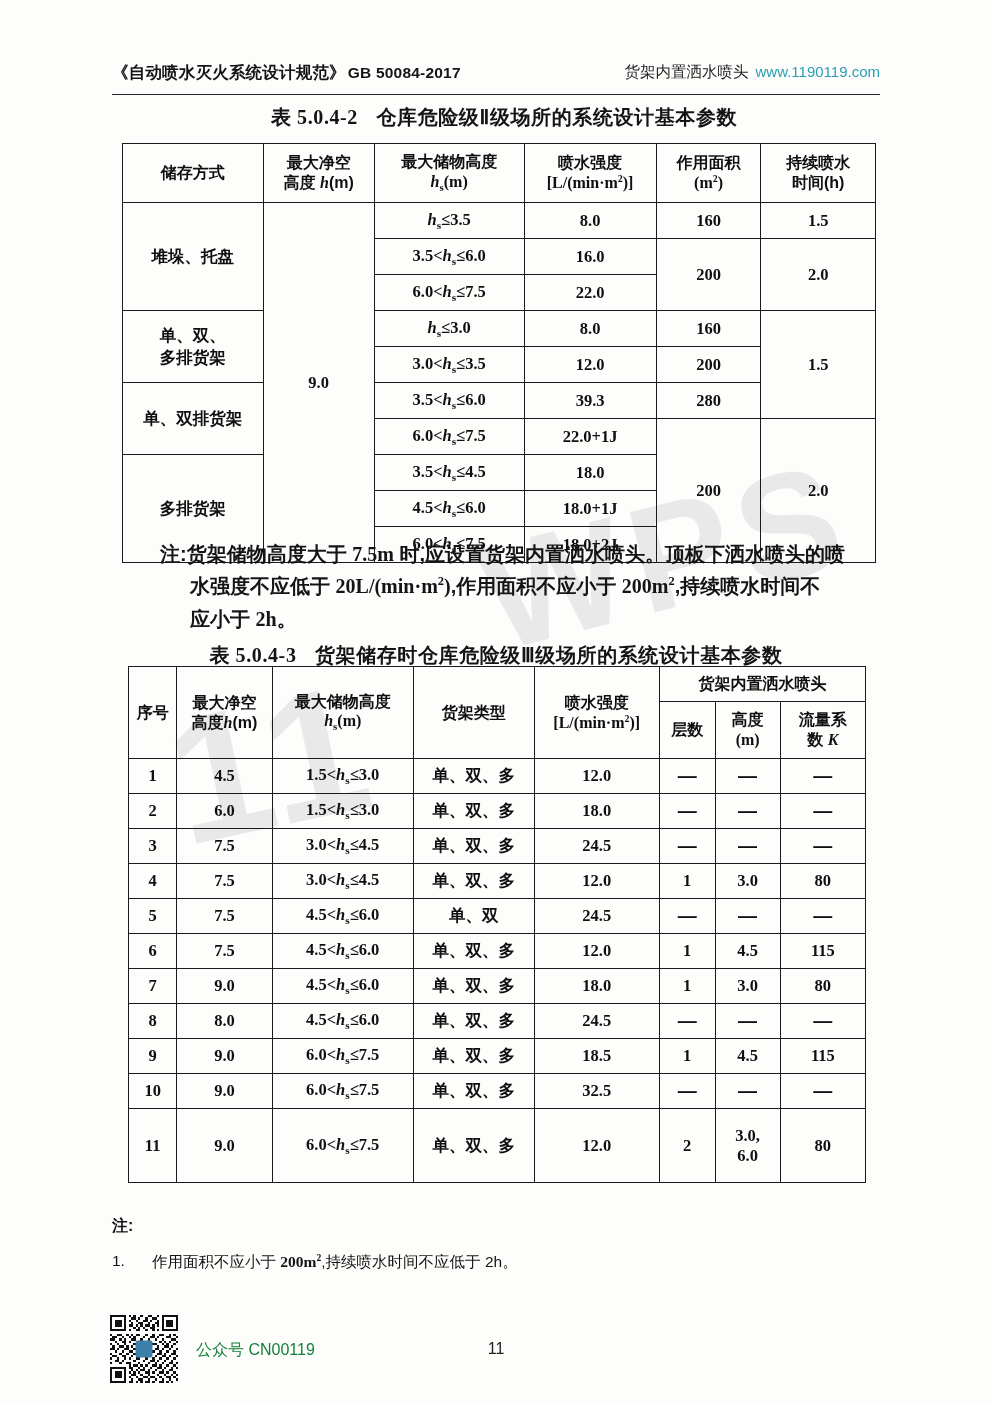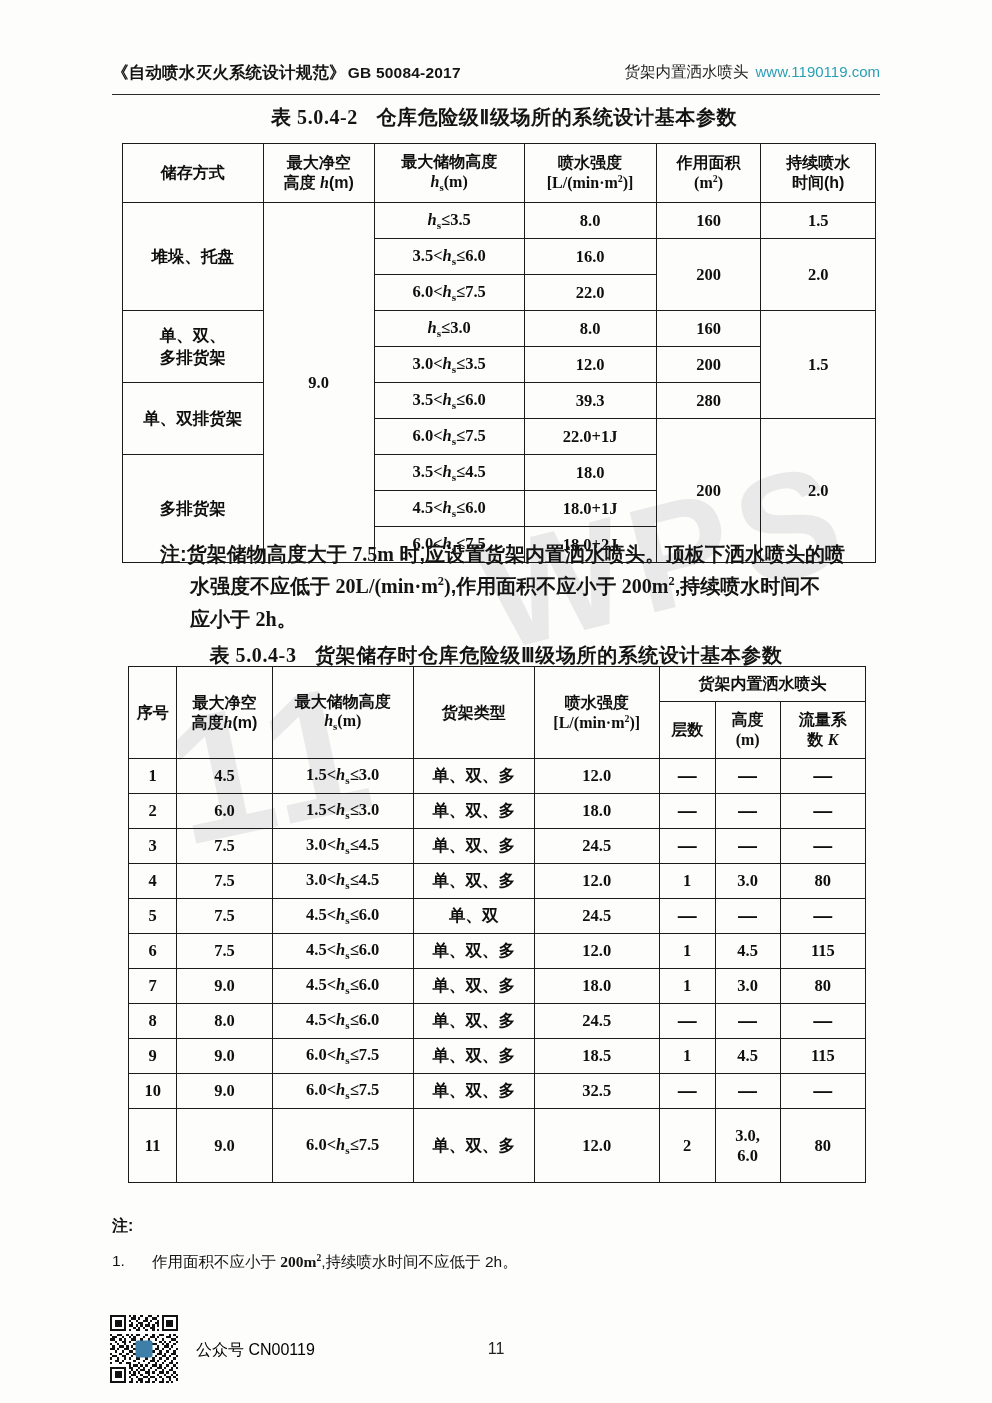--- a/index.html
+++ b/index.html
@@ -113,21 +113,21 @@
   
   .qr{
     position:absolute;left:110px;top:1315px;width:68px;height:68px;z-index:3;
   }
   .qr-badge{
     position:absolute;left:50%;top:50%;transform:translate(-50%,-50%);
     width:17px;height:17px;background:#3d7fa8;border-radius:2px;
   }
   .pub{
     position:absolute;left:196px;top:1340px;z-index:3;
-    font-size:16px;font-family:"Liberation Sans",sans-serif;color:#000000;
+    font-size:16px;font-family:"Liberation Sans",sans-serif;color:#15803d;
   }
   .pageno{
     position:absolute;left:0;top:1340px;width:992px;text-align:center;z-index:3;
     font-size:16px;font-family:"Liberation Sans",sans-serif;color:#222;
   }
 </style>
 </head>
 <body>
 
 <div class="page">

